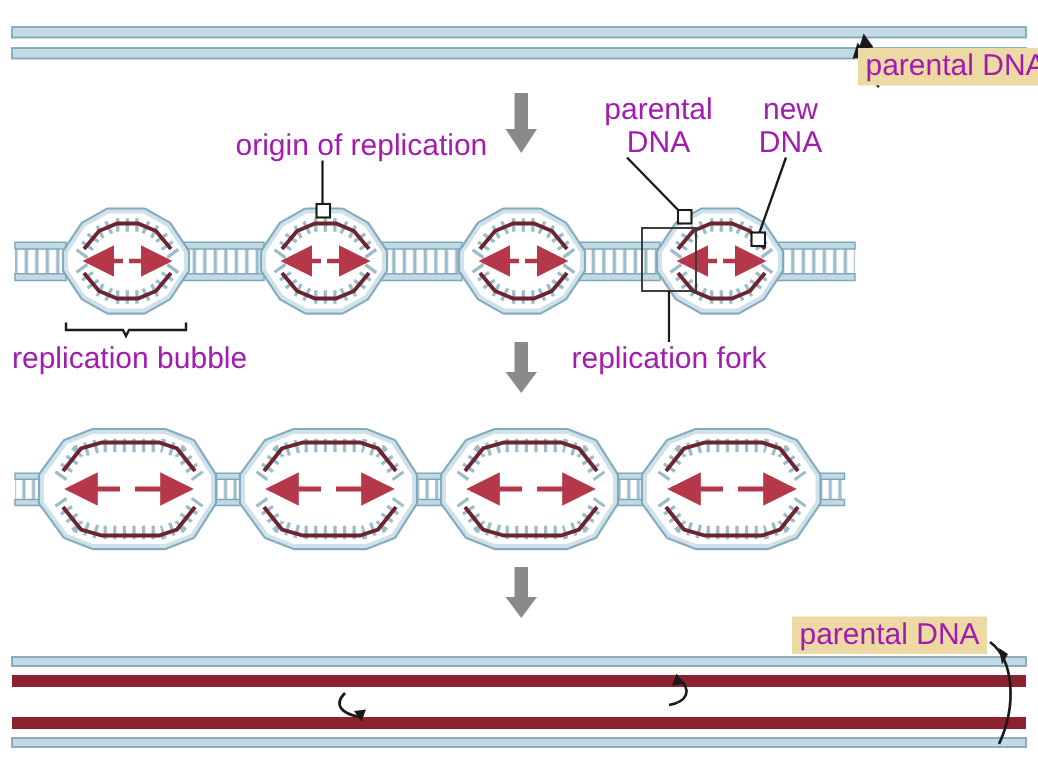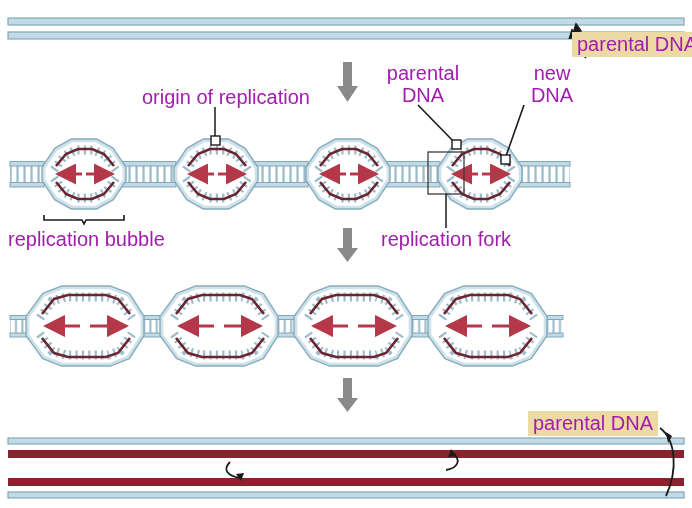--- a/index.html
+++ b/index.html
@@ -232,28 +232,28 @@
 
       <path d="M240,478 C228,476 222,470 230,462" fill="none" stroke="#1a1a1a" stroke-width="1.8"></path>
       <path d="M241,481 L236,474 L244,473 Z" fill="#1a1a1a"></path>
     </g>
   </svg>
 
   <div class="lbl" style="left:572px; top:33px;">
     <span class="hl">parental DNA</span>
   </div>
 
-  <div class="lbl" style="left:142px; top:86px;">origin of replication</div>
-
-  <div class="lbl center" style="left:381px; top:62px; width:84px;">
+  <div class="lbl" style="left:157px; top:86px;">origin of replication</div>
+
+  <div class="lbl center" style="left:397px; top:62px; width:84px;">
     <div>parental</div>
     <div>DNA</div>
   </div>
 
-  <div class="lbl center" style="left:522px; top:62px; width:60px;">
+  <div class="lbl center" style="left:497px; top:62px; width:60px;">
     <div>new</div>
     <div>DNA</div>
   </div>
 
   <div class="lbl" style="left:381px; top:228px;">replication fork</div>
 
   <div class="lbl" style="left:8px; top:228px;">replication bubble</div>
 
   <div class="lbl" style="left:528px; top:412px;">
     <span class="hl">parental DNA</span>

